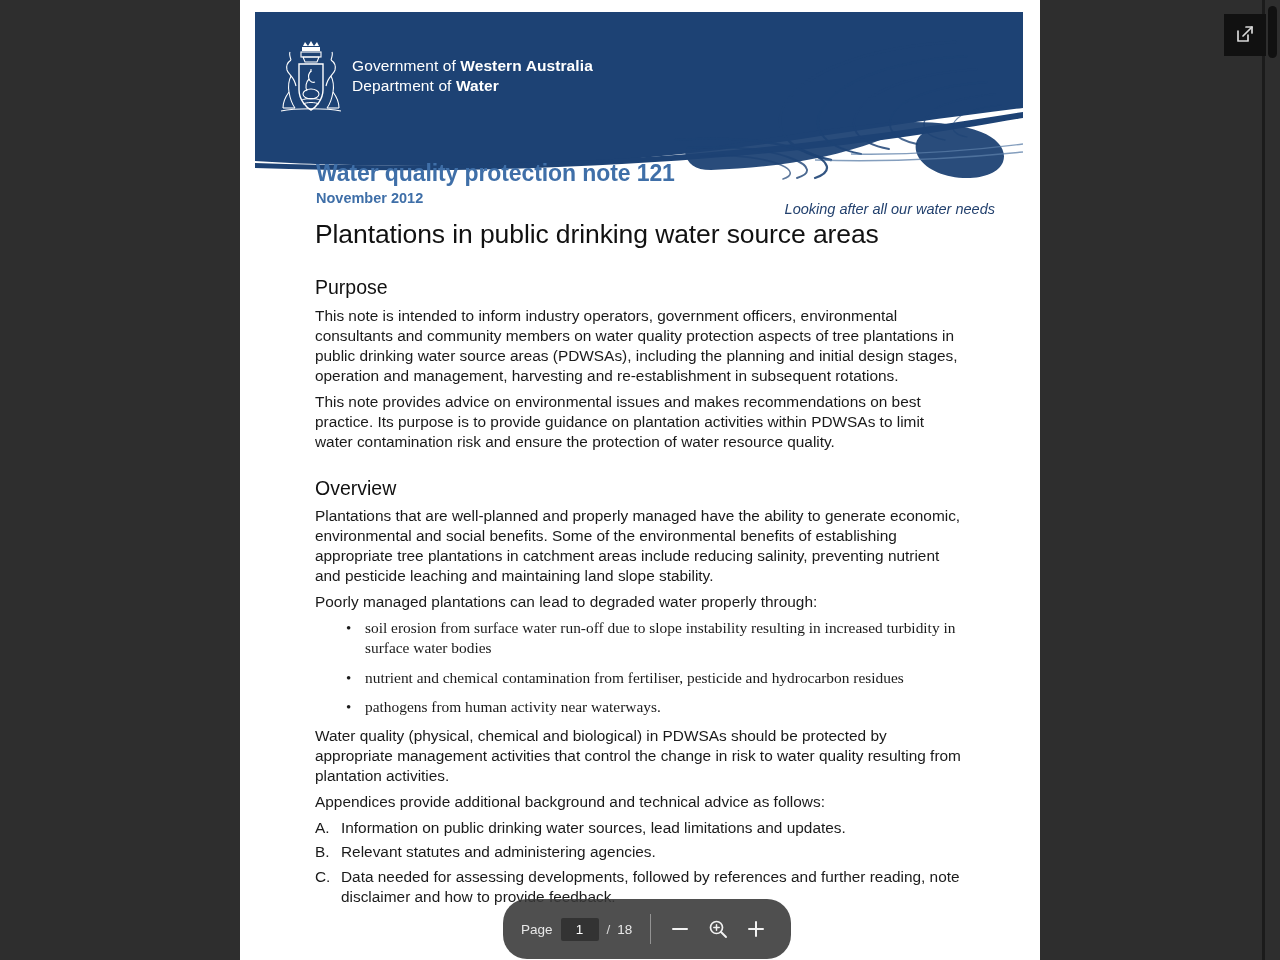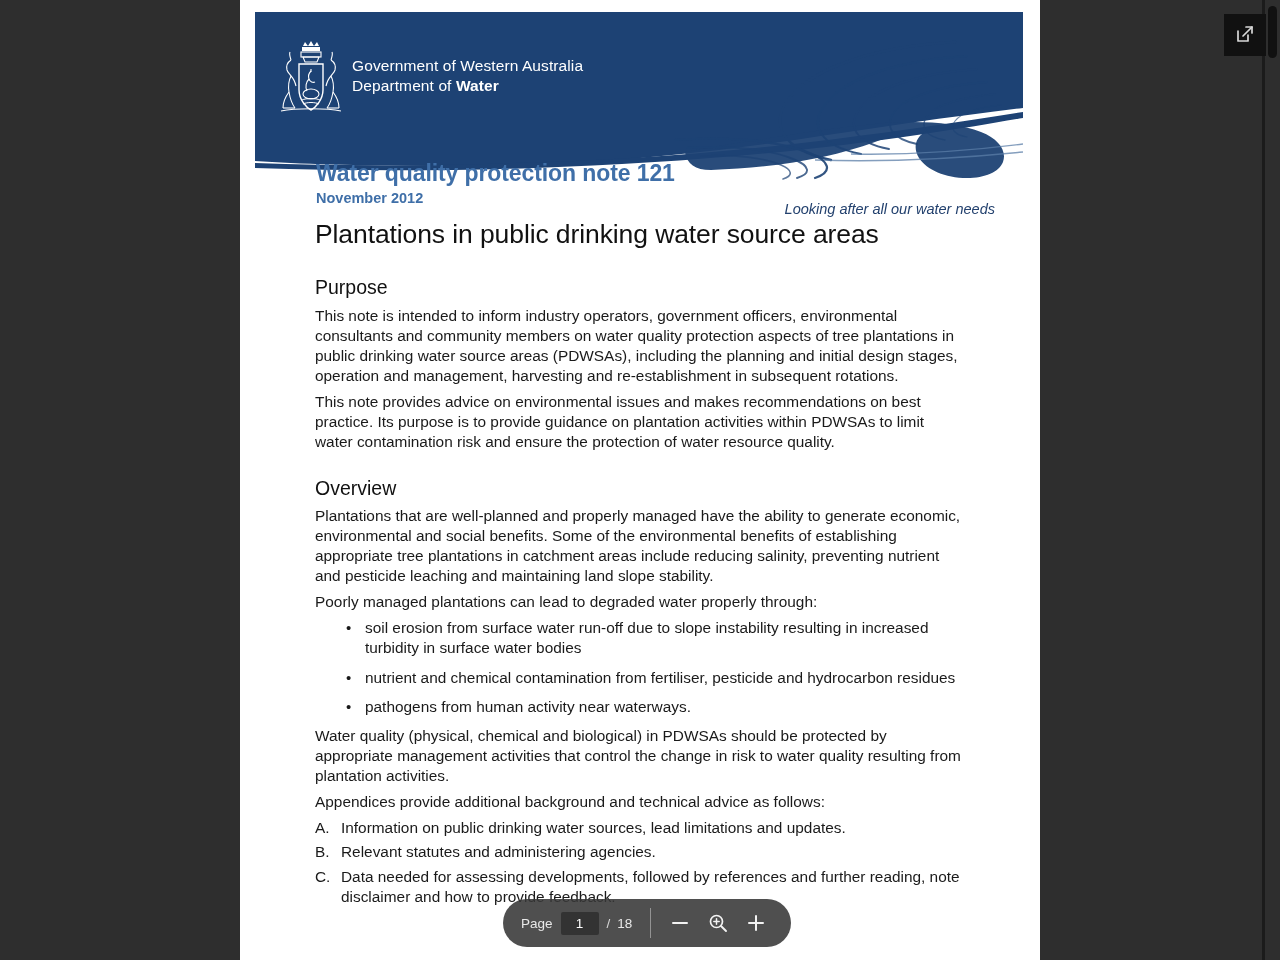--- a/index.html
+++ b/index.html
@@ -41,21 +41,21 @@
     left: 20px; top: 26px;
     width: 72px; height: 80px;
   }
   .brand-text {
     position: absolute;
     left: 97px; top: 44px;
     color: #ffffff;
     line-height: 1.28;
   }
   .brand-l1 { font-size: 15.5px; font-weight: 400; letter-spacing: .1px; }
-  .brand-l1 b { font-weight: 400; }
+  .brand-l1 b { font-weight: 700; }
   .brand-l2 { font-size: 15.5px; font-weight: 400; letter-spacing: .1px; }
   .brand-l2 b { font-weight: 700; }
 
   .wqpn-title {
     position: absolute;
     left: 61px; top: 148px;
     color: #3f6fa8;
     font-size: 23px;
     font-weight: 700;
     letter-spacing: -0.1px;
@@ -103,20 +103,21 @@
   p.para {
     margin: 0 0 6px 0;
     font-size: 15.4px;
     line-height: 20px;
     color: #1a1a1a;
   }
   ul.bullets {
     margin: 6px 0 8px 0;
     padding-left: 50px;
     list-style: none;
+    font-family: Liberation Serif, serif;
   }
   ul.bullets li {
     position: relative;
     font-size: 15.4px;
     line-height: 20.3px;
     margin-bottom: 9px;
     padding-left: 0;
   }
   ul.bullets li::before {
     content: "\2022";
@@ -138,21 +139,21 @@
   }
   ol.alpha li .mk {
     position: absolute;
     left: 0; top: 0;
   }
 
   
   #pdf-toolbar {
     position: absolute;
     left: 503px; top: 899px;
-    height: 48px;
+    height: 60px;
     border-radius: 24px;
     background: rgba(55,55,55,0.88);
     display: flex;
     align-items: center;
     padding: 0 16px 0 18px;
     color: #f1f1f1;
     z-index: 40;
   }
   .tb-page-label {
     font-size: 13.5px;

